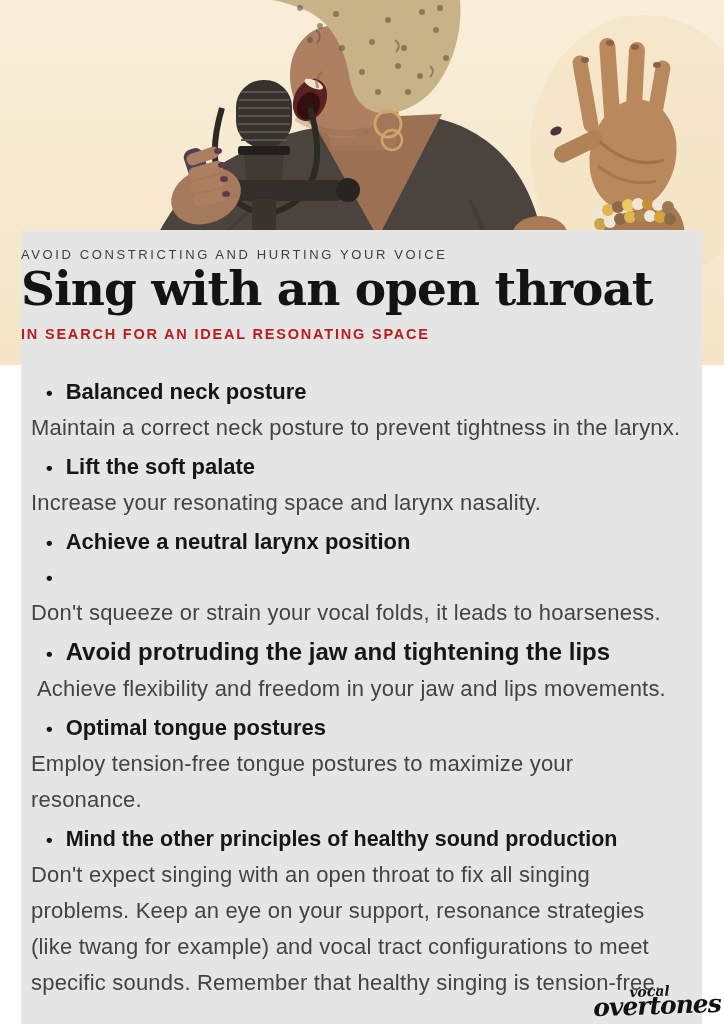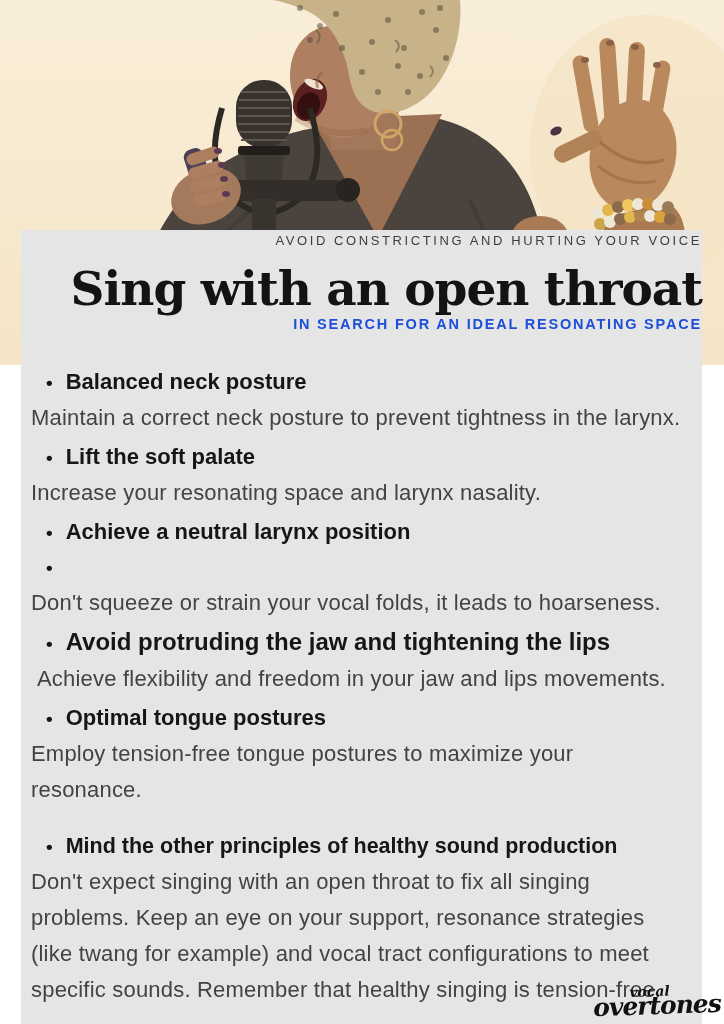--- a/index.html
+++ b/index.html
@@ -12,47 +12,47 @@
   
   .hero {
     position:absolute; top:0; left:0; width:724px; height:365px;
     overflow:hidden;
   }
   
   .card {
     position:absolute; left:21px; top:230px; width:681px; height:794px;
     background:#e5e5e6;
   }
-  .card-header { text-align:right; padding-top:3px; }
+  .card-header { text-align:left; padding-top:17px; }
   .eyebrow {
     font-size:13px; letter-spacing:2.6px; font-weight:400; color:#3e3e3e;
   }
   .title {
     font-family:"DejaVu Serif", serif; font-weight:700; font-size:47px;
-    line-height:1.15; color:#131313; margin-top:14px; letter-spacing:-1px;
+    line-height:1.15; color:#131313; margin-top:0; letter-spacing:-1px;
   }
   .subtitle {
-    font-size:14.5px; font-weight:700;
-    letter-spacing:1.8px; color:#1d4ed8;
+    margin-top:10px; font-size:14.5px; font-weight:700;
+    letter-spacing:1.8px; color:#b91c1c;
   }
   
   .tips { margin-top:36px; padding:0 16px 0 10px; }
   .tip { margin-bottom:7px; }
   .tip-heading {
     display:flex; align-items:baseline;
     font-size:22px; font-weight:700; color:#161616; line-height:28px;
   }
   .bullet { flex:0 0 auto; margin:0 13px 0 15px; font-size:19px; }
   .tip-body {
     font-size:22px; color:#434343; line-height:36px; margin-top:3px;
     letter-spacing:0.2px;
   }
   .tip:nth-child(5) .tip-head-text { font-size:24px; }
   .tip:nth-child(5) .tip-body { padding-left:6px; }
-  .tip:nth-child(7) .tip-head-text { font-size:21.5px;margin-top:17px; }
+  .tip:nth-child(7) .tip-head-text { font-size:21.5px; }
   
   .logo {
     position:absolute; right:3px; bottom:6px; text-align:center;
     font-family:"DejaVu Serif", serif; font-style:italic; font-weight:700;
     color:#111; transform:rotate(-2deg); line-height:1;
   }
   .logo-word1 { display:block; font-size:14px; margin:0 14px -5px 0; }
   .logo-word2 { display:block; font-size:25px; letter-spacing:-1px; }
 </style>
 </head>

